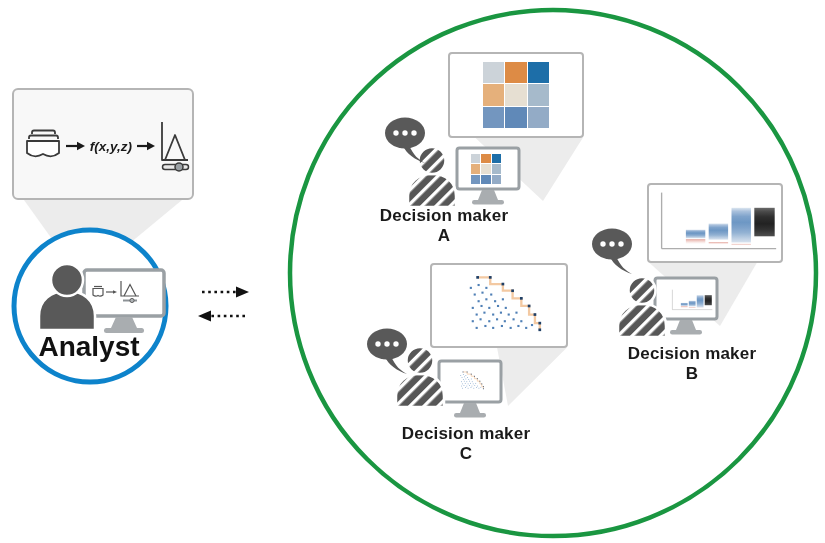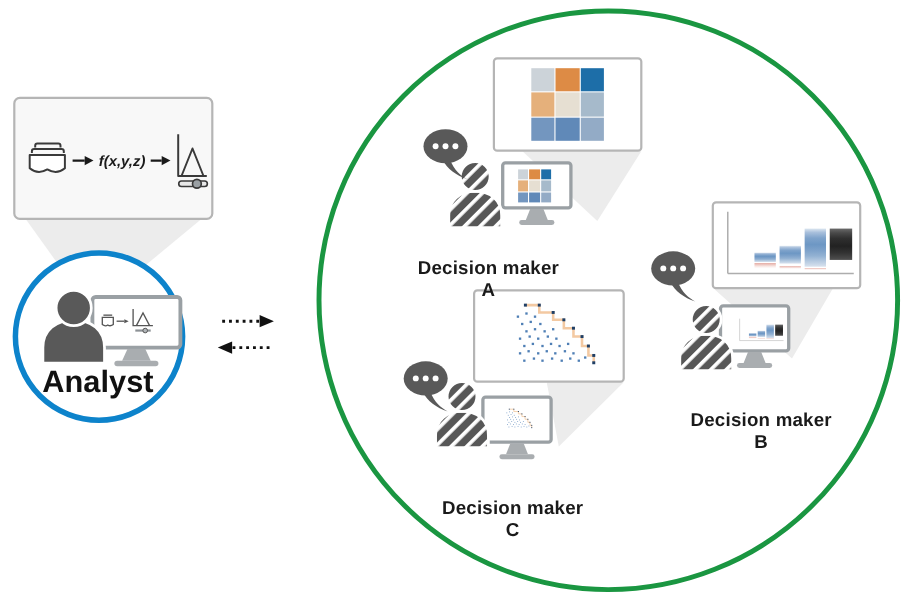--- a/index.html
+++ b/index.html
@@ -18,21 +18,21 @@
   #card-c{left:430px;top:263px;width:138px;height:85px;padding:0;}
   .hm{display:grid;grid-template-columns:repeat(3,1fr);grid-template-rows:repeat(3,1fr);gap:1px;}
   .hm-big{width:66px;height:66px;}
   .hm-mini{position:absolute;left:471px;top:154px;width:30px;height:30px;z-index:3;}
   .chart-svg{width:100%;height:100%;display:block;}
   .mini-svg{position:absolute;z-index:3;}
   #mini-bar{left:668px;top:287px;width:46px;height:27px;}
   #mini-scatter{left:448px;top:368px;width:44px;height:26px;}
   .dm-label{
     position:absolute;z-index:2;width:170px;text-align:center;color:#1a1a1a;
-    font-weight:bold;font-size:17px;line-height:20px;letter-spacing:0.2px;margin-top:28px;
+    font-weight:bold;font-size:17px;line-height:20px;letter-spacing:0.2px;
   }
   #label-a{left:359px;top:206px;}
   #label-b{left:607px;top:344px;}
   #label-c{left:381px;top:424px;}
   #label-analyst{
     position:absolute;z-index:2;left:19px;top:336px;width:140px;text-align:center;
     color:#111;font-weight:bold;font-size:28px;line-height:22px;
   }
   .pipe{display:block;}
 </style>

